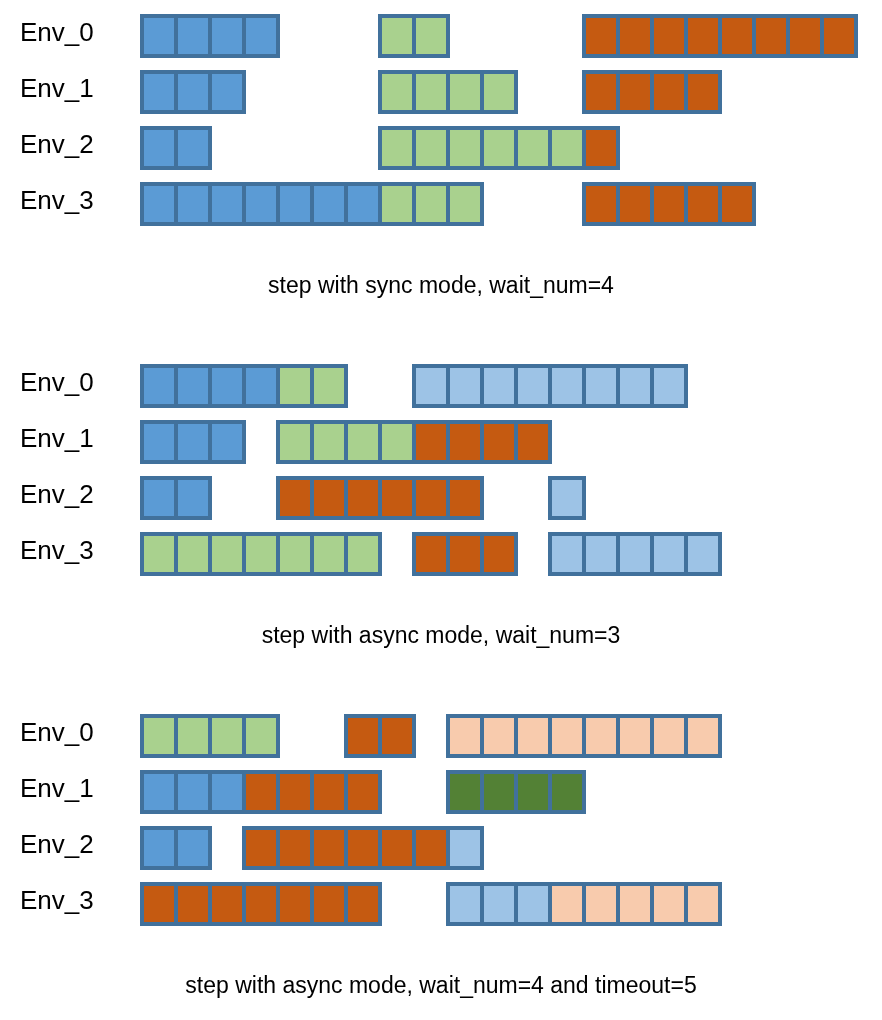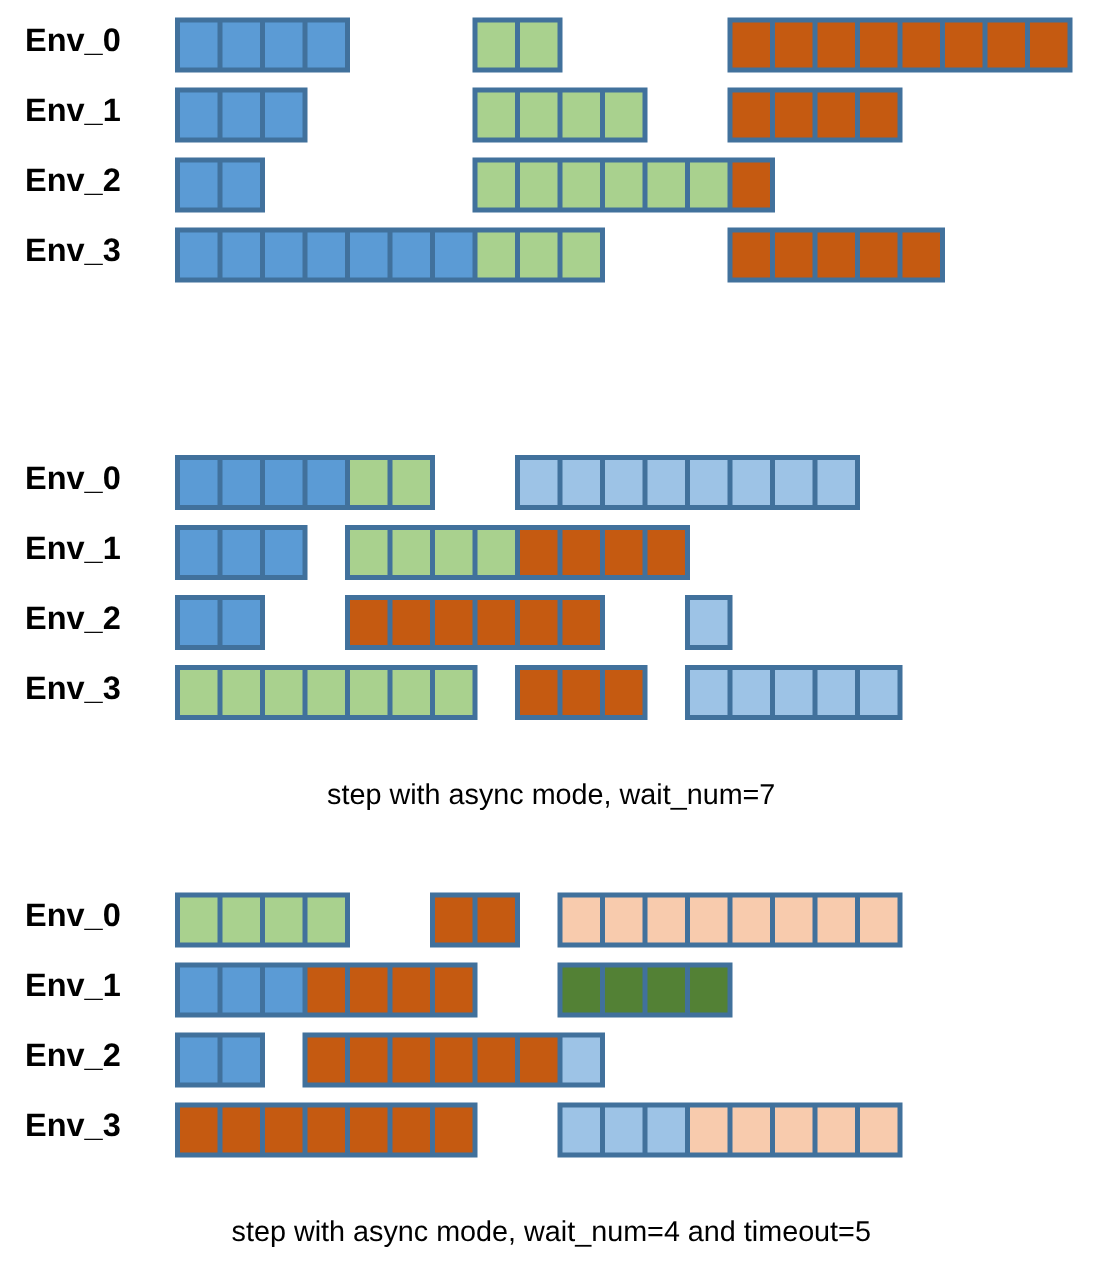--- a/index.html
+++ b/index.html
@@ -20,21 +20,20 @@
   .diagram {
     position: relative;
     width: 882px;
     height: 1020px;
   }
 
   .panel {
     position: absolute;
     left: 0;
     width: 882px;
-    font-weight: bold;
   }
 
   .row {
     position: absolute;
     left: 0;
     width: 882px;
     height: 44px;
   }
 
   .row-label {
@@ -169,20 +168,21 @@
         </div>
         <div class="group" style="left: 582px; width: 174px;">
           <div class="cell orange"></div>
           <div class="cell orange"></div>
           <div class="cell orange"></div>
           <div class="cell orange"></div>
           <div class="cell orange"></div>
         </div>
       </div>
     </div>
+    <div class="caption" style="top: 272px;">step with sync mode, wait_num=4</div>
     <div class="panel" style="top: 350px; height: 284px;">
       <div class="row" style="top: 10px;">
         <div class="row-label">Env_0</div>
         <div class="group" style="left: 140px; width: 208px;">
           <div class="cell blue"></div>
           <div class="cell blue"></div>
           <div class="cell blue"></div>
           <div class="cell blue"></div>
           <div class="cell green"></div>
           <div class="cell green"></div>
@@ -252,21 +252,21 @@
         </div>
         <div class="group" style="left: 548px; width: 174px;">
           <div class="cell lightblue"></div>
           <div class="cell lightblue"></div>
           <div class="cell lightblue"></div>
           <div class="cell lightblue"></div>
           <div class="cell lightblue"></div>
         </div>
       </div>
     </div>
-    <div class="caption" style="top: 622px;">step with async mode, wait_num=7</div>
+    <div class="caption" style="top: 622px;">step with async mode, wait_num=3</div>
     <div class="panel" style="top: 700px; height: 284px;">
       <div class="row" style="top: 10px;">
         <div class="row-label">Env_0</div>
         <div class="group" style="left: 140px; width: 140px;">
           <div class="cell green"></div>
           <div class="cell green"></div>
           <div class="cell green"></div>
           <div class="cell green"></div>
         </div>
         <div class="group" style="left: 344px; width: 72px;">

